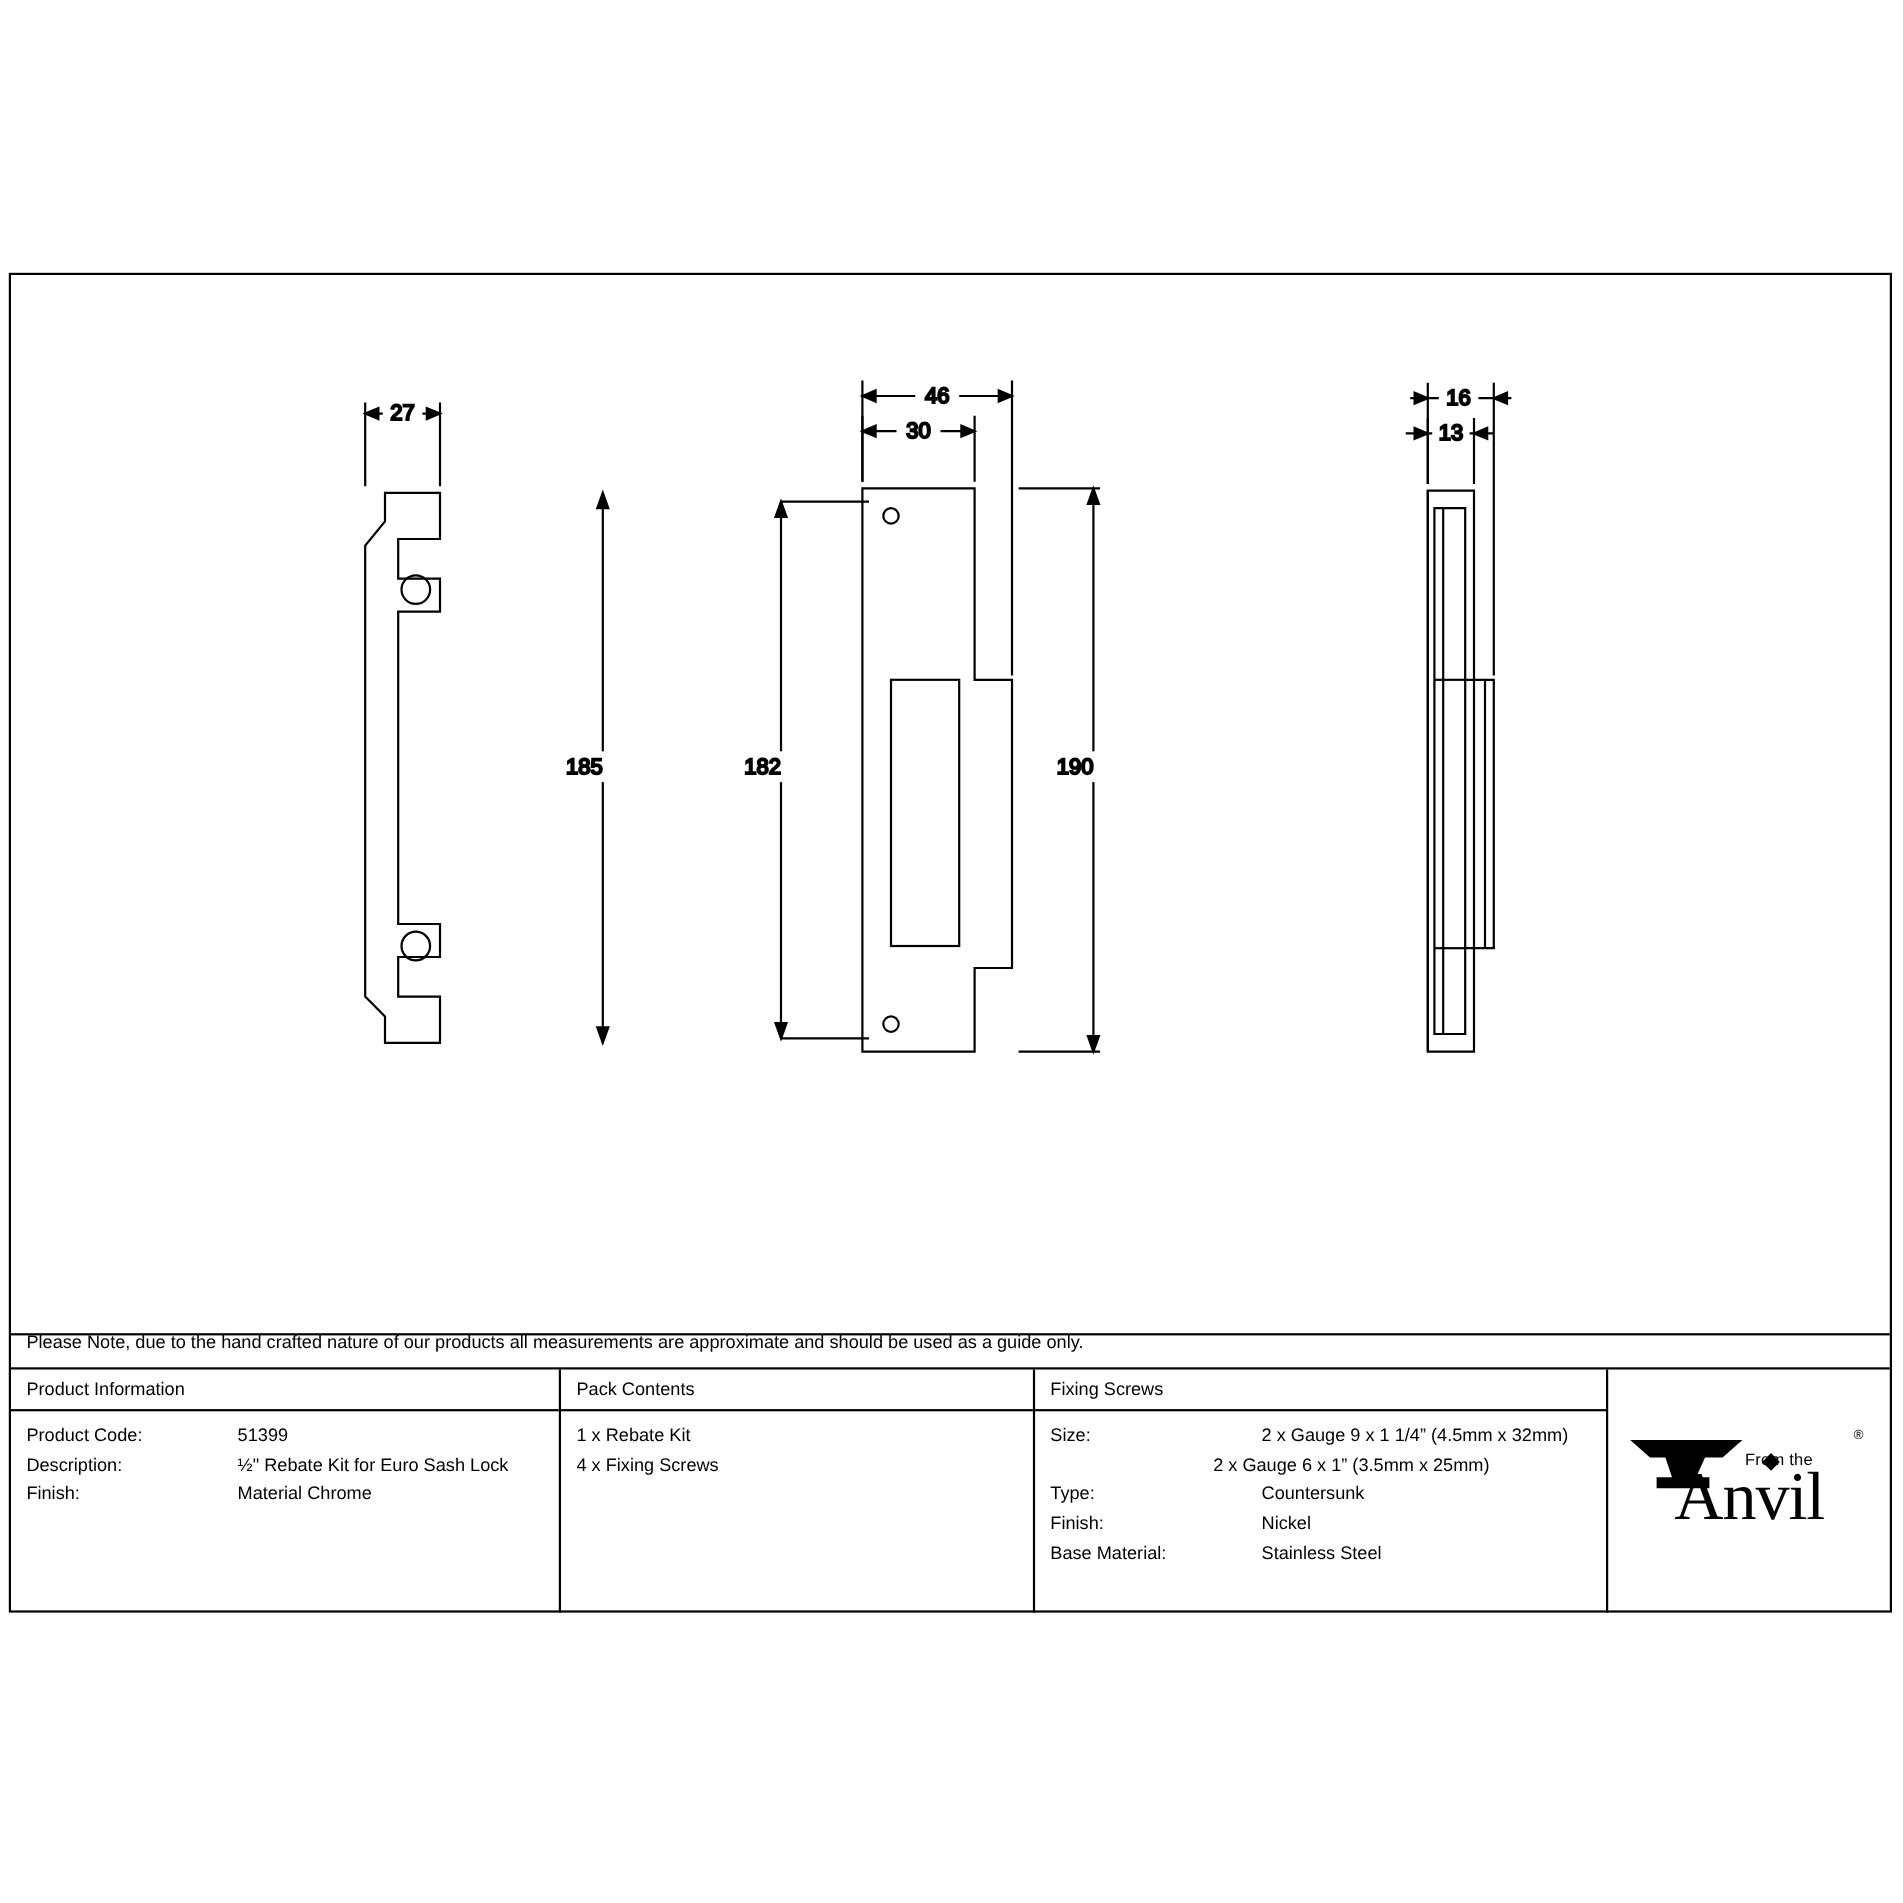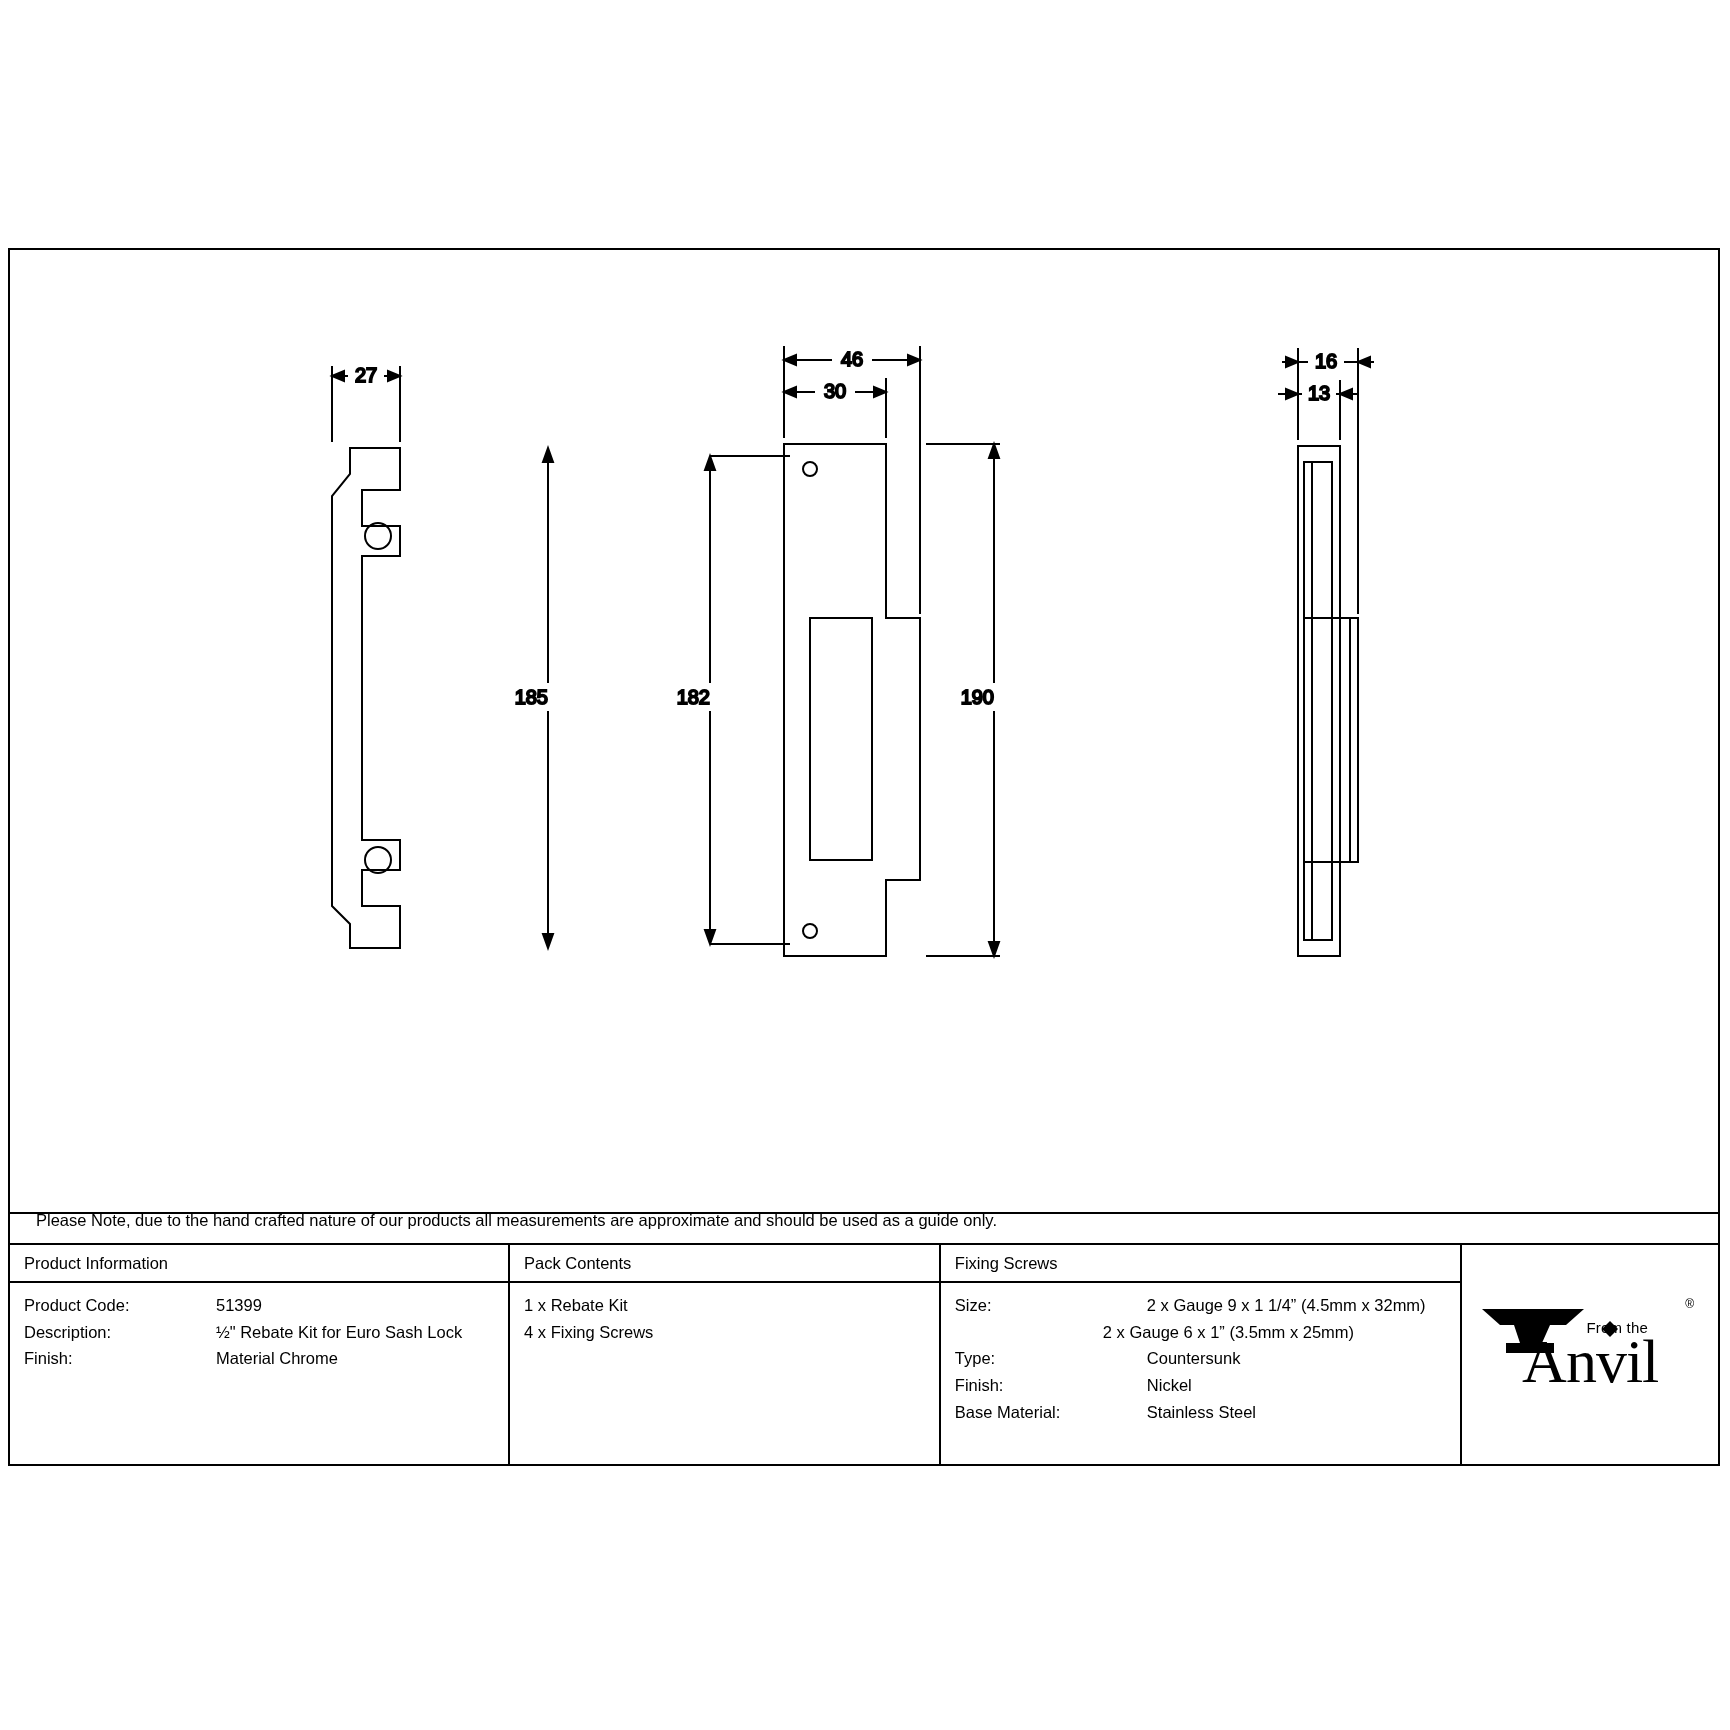--- a/index.html
+++ b/index.html
@@ -45,21 +45,21 @@
     top: 948px;
     width: 100%;
     height: 47px;
     border-bottom: 2px solid #000;
     box-sizing: border-box;
     display: flex;
     align-items: center;
   }
   #note-text {
     font-size: 16.5px;
-    padding-left: 26px;
+    padding-left: 14px;
     white-space: nowrap;
   }
   
   #info-table {
     position: absolute;
     left: 0;
     top: 995px;
     width: 100%;
     height: 221px;
     display: flex;

